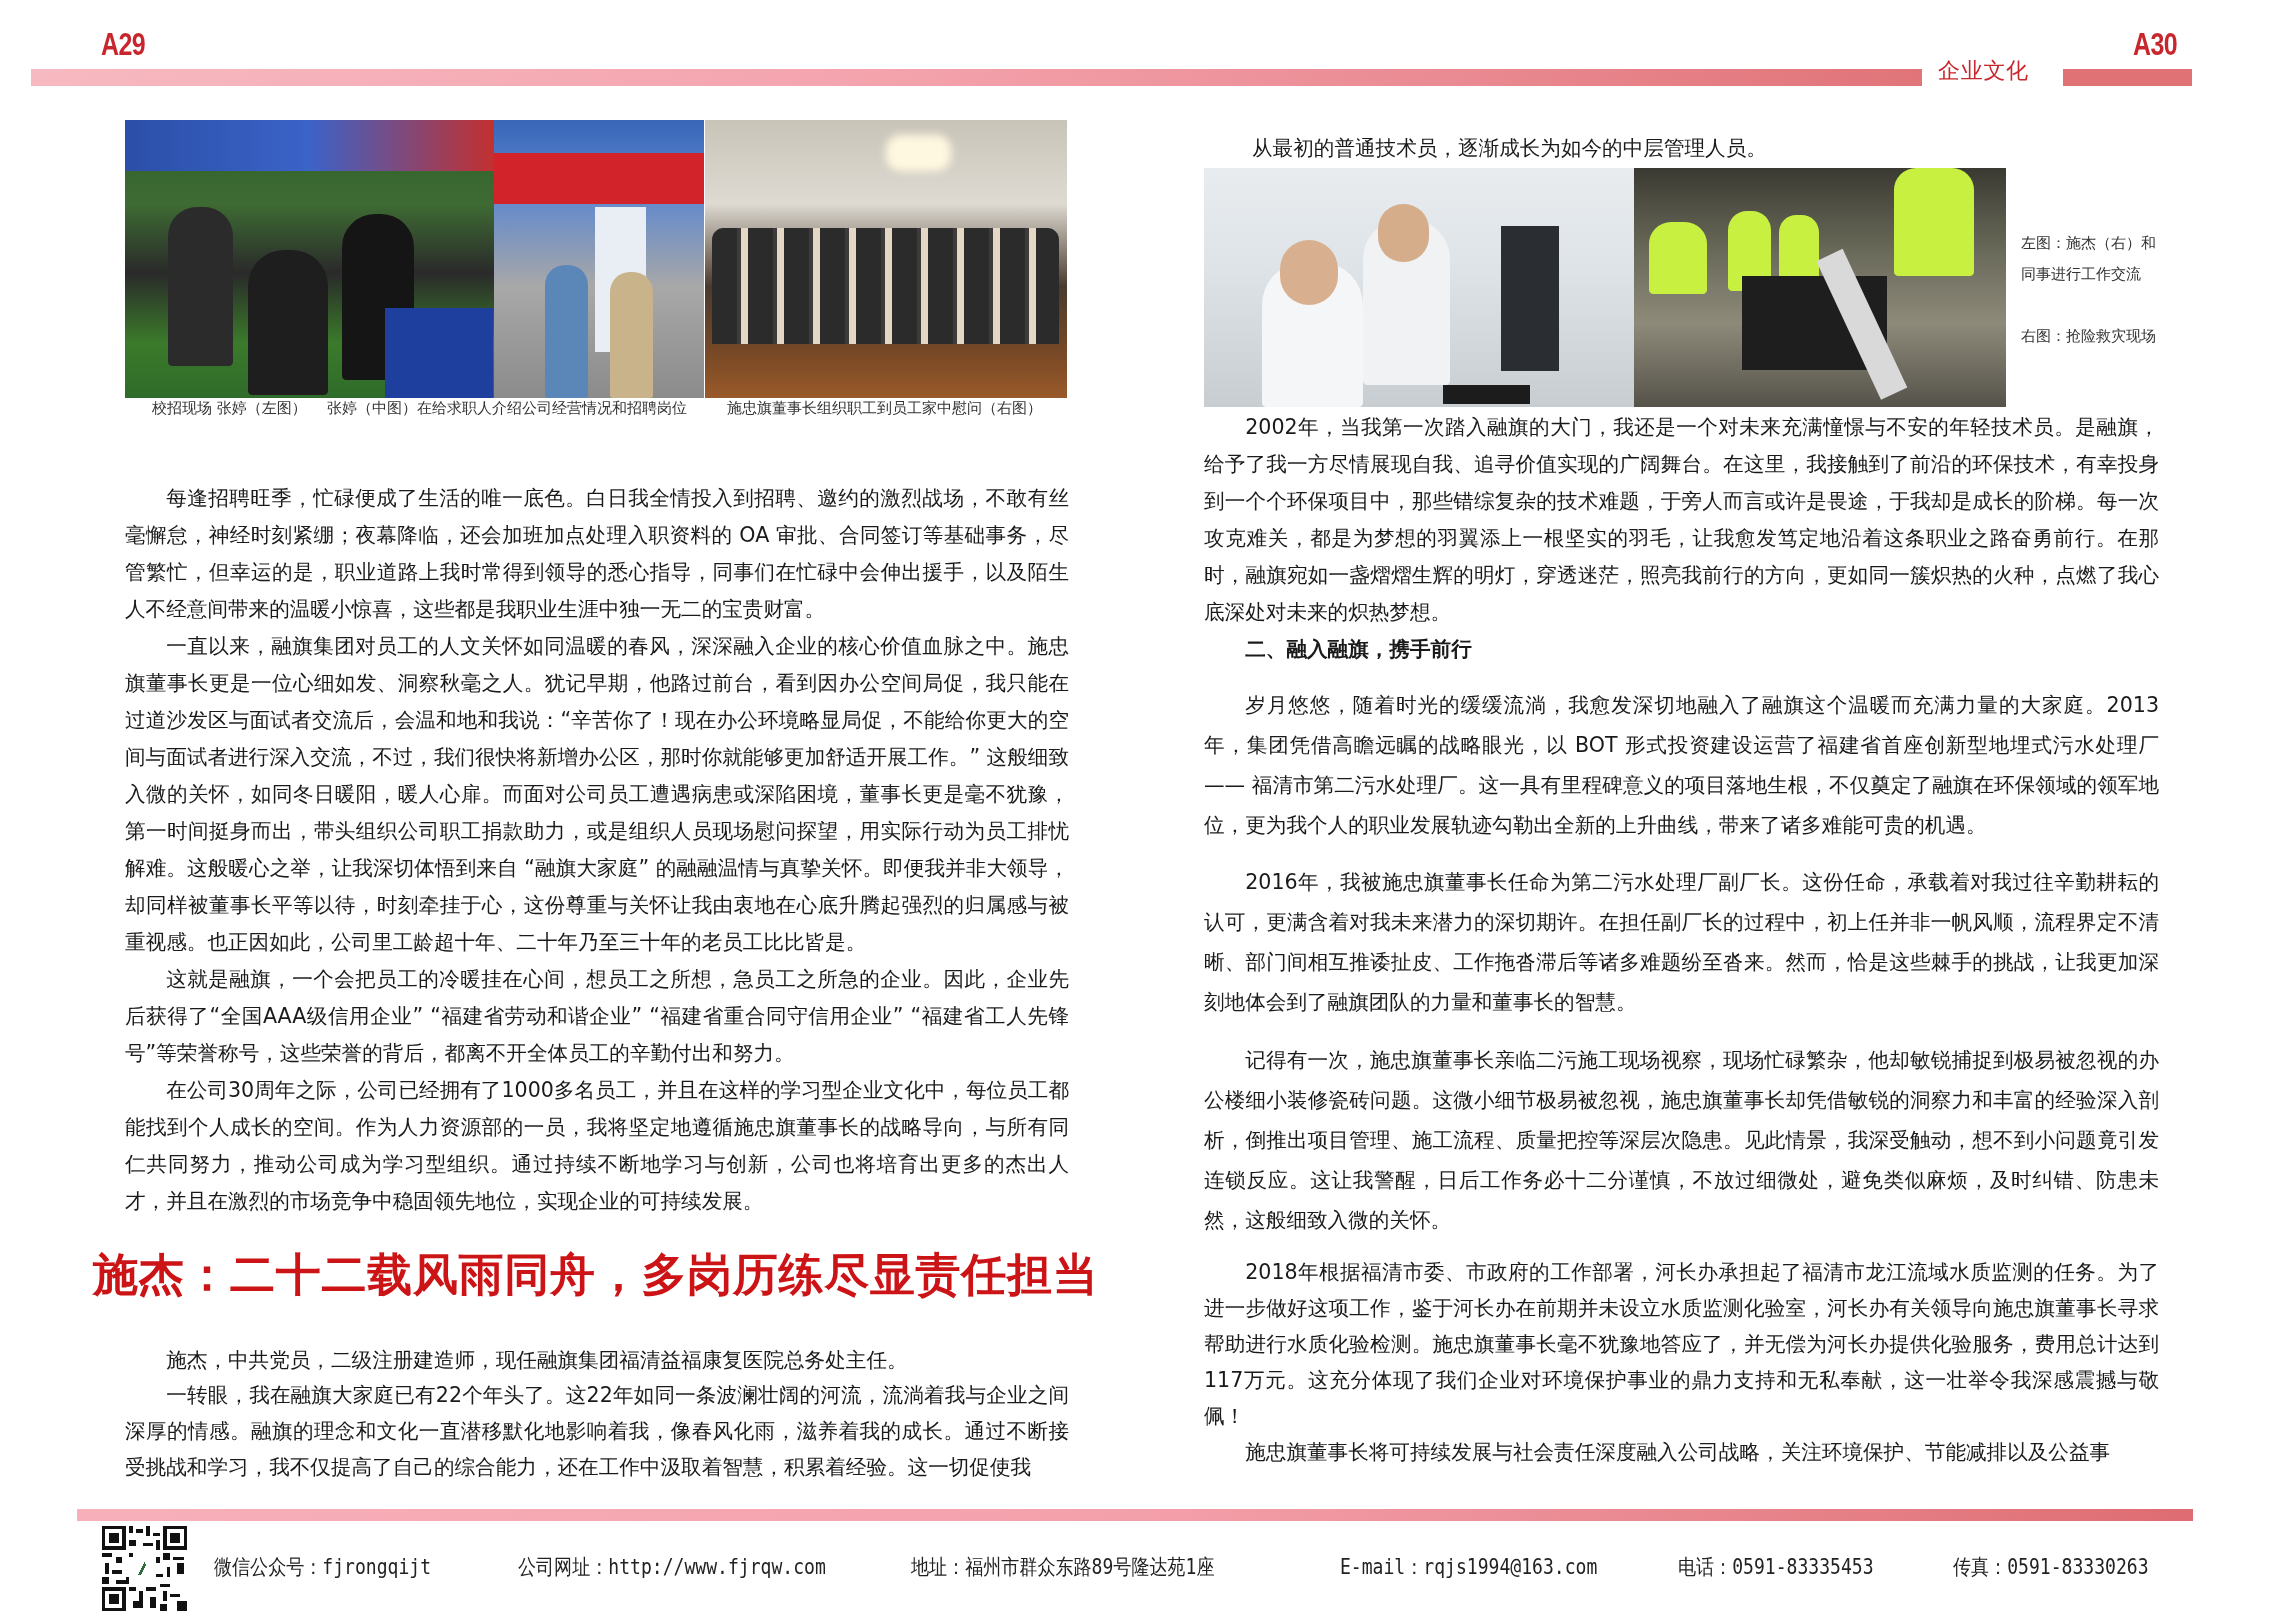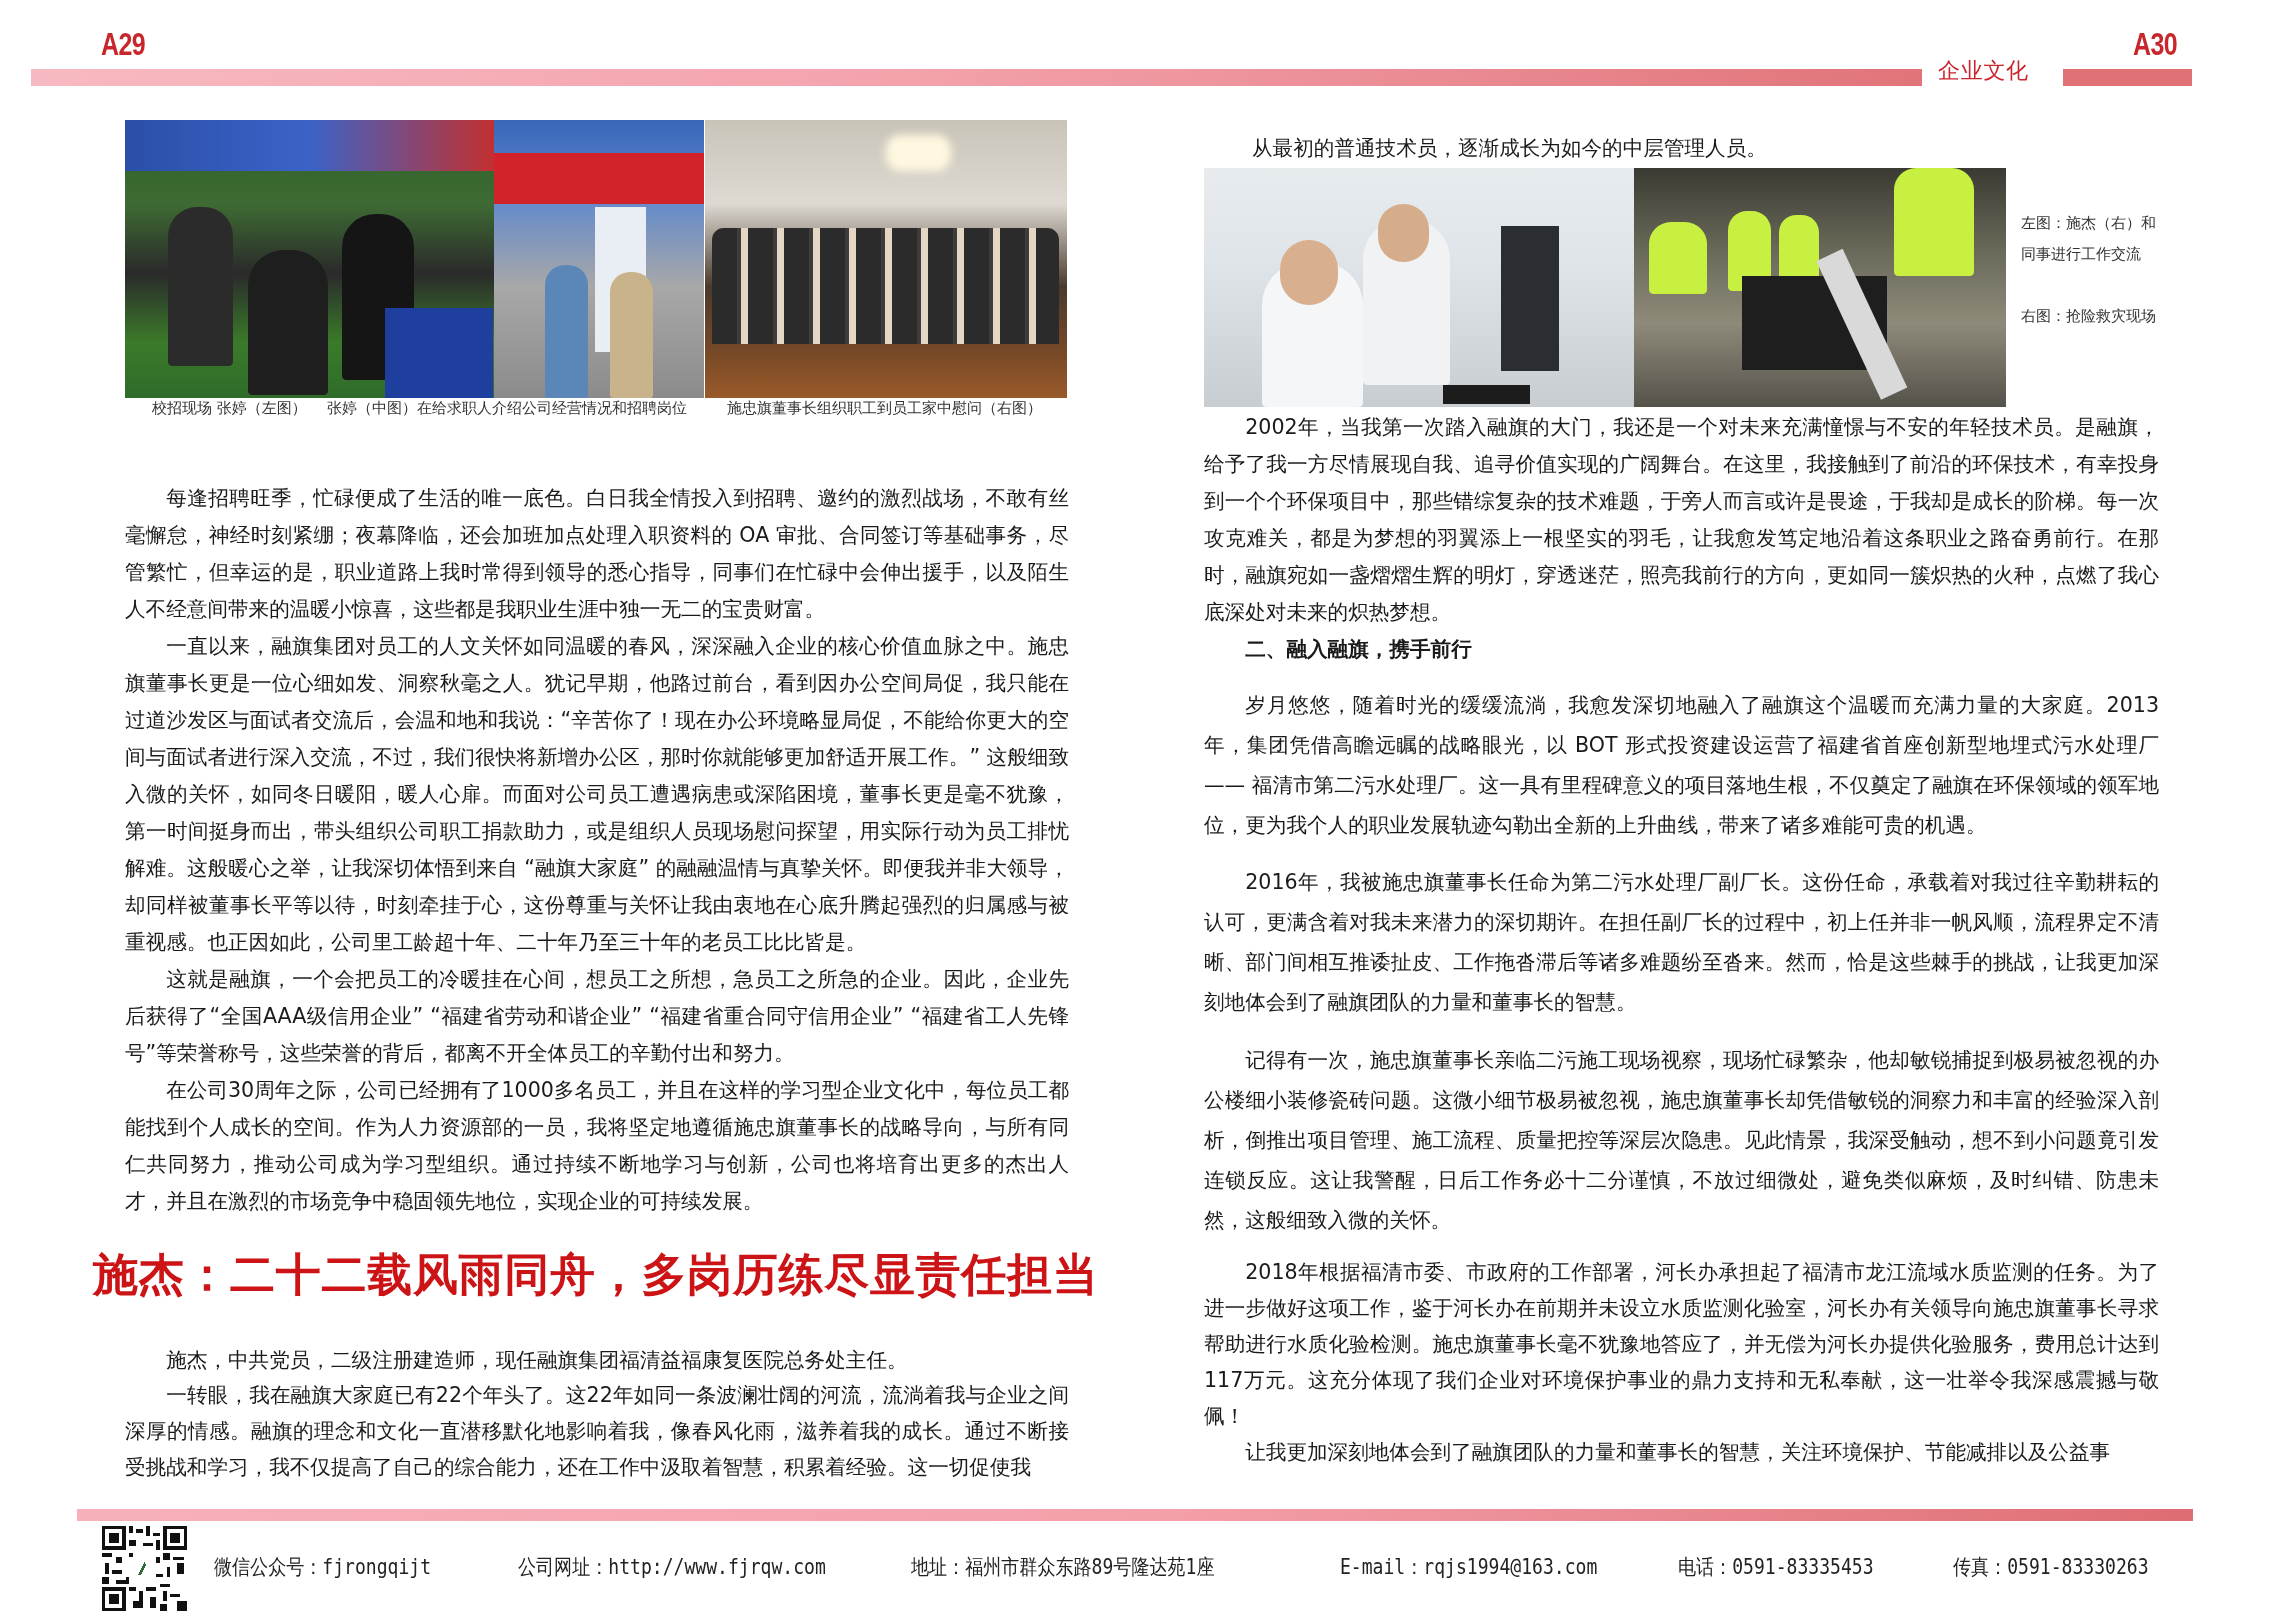--- a/index.html
+++ b/index.html
@@ -90,35 +90,35 @@
   <div style="position:absolute;left:239px;top:217px;width:87px;height:19px;background:#1c1c1c;"></div>
 </div>
 <div class="photo" style="left:1634px;top:168px;width:372px;height:239px;background:linear-gradient(180deg,#3a3a32 0%,#6a6a5a 35%,#8e8a7a 65%,#55524a 100%);">
   <div style="position:absolute;left:14.5px;top:54px;width:58px;height:72px;background:#c8f040;border-radius:22px 22px 4.3px 4.3px;"></div>
   <div style="position:absolute;left:94px;top:43px;width:43px;height:80px;background:#c8f040;border-radius:19px 19px 4.3px 4.3px;"></div>
   <div style="position:absolute;left:145px;top:47px;width:40px;height:76px;background:#c8f040;border-radius:17.4px 17.4px 4.3px 4.3px;"></div>
   <div style="position:absolute;left:260px;top:0px;width:80px;height:108px;background:#c8f040;border-radius:22px 22px 4.3px 4.3px;"></div>
   <div style="position:absolute;left:108px;top:108px;width:145px;height:94px;background:#1e1e1e;"></div>
   <div style="position:absolute;left:181px;top:87px;width:29px;height:153px;background:#d9d9d9;transform:rotate(-25deg);transform-origin:top;"></div>
 </div>
-<div class="abs side-cap" style="left:2021px;top:208px;">
+<div class="abs side-cap" style="left:2021px;top:228px;">
   <div>左图：施杰（右）和</div>
   <div>同事进行工作交流</div>
   <div style="height:31px;"></div>
   <div>右图：抢险救灾现场</div>
 </div>
 
 <div class="abs col-right" style="top:409px;">
   <p class="para">2002年，当我第一次踏入融旗的大门，我还是一个对未来充满憧憬与不安的年轻技术员。是融旗，给予了我一方尽情展现自我、追寻价值实现的广阔舞台。在这里，我接触到了前沿的环保技术，有幸投身到一个个环保项目中，那些错综复杂的技术难题，于旁人而言或许是畏途，于我却是成长的阶梯。每一次攻克难关，都是为梦想的羽翼添上一根坚实的羽毛，让我愈发笃定地沿着这条职业之路奋勇前行。在那时，融旗宛如一盏熠熠生辉的明灯，穿透迷茫，照亮我前行的方向，更如同一簇炽热的火种，点燃了我心底深处对未来的炽热梦想。</p>
   <p class="sub-head">二、融入融旗，携手前行</p>
   <p class="para" style="margin-top:18px;line-height:40px;">岁月悠悠，随着时光的缓缓流淌，我愈发深切地融入了融旗这个温暖而充满力量的大家庭。2013年，集团凭借高瞻远瞩的战略眼光，以 BOT 形式投资建设运营了福建省首座创新型地埋式污水处理厂—— 福清市第二污水处理厂。这一具有里程碑意义的项目落地生根，不仅奠定了融旗在环保领域的领军地位，更为我个人的职业发展轨迹勾勒出全新的上升曲线，带来了诸多难能可贵的机遇。</p>
   <p class="para" style="margin-top:17.4px;line-height:40px;">2016年，我被施忠旗董事长任命为第二污水处理厂副厂长。这份任命，承载着对我过往辛勤耕耘的认可，更满含着对我未来潜力的深切期许。在担任副厂长的过程中，初上任并非一帆风顺，流程界定不清晰、部门间相互推诿扯皮、工作拖沓滞后等诸多难题纷至沓来。然而，恰是这些棘手的挑战，让我更加深刻地体会到了融旗团队的力量和董事长的智慧。</p>
   <p class="para" style="margin-top:17.4px;line-height:40px;">记得有一次，施忠旗董事长亲临二污施工现场视察，现场忙碌繁杂，他却敏锐捕捉到极易被忽视的办公楼细小装修瓷砖问题。这微小细节极易被忽视，施忠旗董事长却凭借敏锐的洞察力和丰富的经验深入剖析，倒推出项目管理、施工流程、质量把控等深层次隐患。见此情景，我深受触动，想不到小问题竟引发连锁反应。这让我警醒，日后工作务必十二分谨慎，不放过细微处，避免类似麻烦，及时纠错、防患未然，这般细致入微的关怀。</p>
   <p class="para" style="margin-top:14.5px;line-height:36px;">2018年根据福清市委、市政府的工作部署，河长办承担起了福清市龙江流域水质监测的任务。为了进一步做好这项工作，鉴于河长办在前期并未设立水质监测化验室，河长办有关领导向施忠旗董事长寻求帮助进行水质化验检测。施忠旗董事长毫不犹豫地答应了，并无偿为河长办提供化验服务，费用总计达到117万元。这充分体现了我们企业对环境保护事业的鼎力支持和无私奉献，这一壮举令我深感震撼与敬佩！</p>
-  <p class="para" style="line-height:36px;">让我更加深刻地体会到了融旗团队的力量和董事长的智慧，关注环境保护、节能减排以及公益事</p>
+  <p class="para" style="line-height:36px;">施忠旗董事长将可持续发展与社会责任深度融入公司战略，关注环境保护、节能减排以及公益事</p>
 </div>
 
 <div class="abs bar-bottom"></div>
 <div class="abs qr">
   <svg width="87" height="85" viewBox="0 0 25 25" shape-rendering="crispEdges">
     <rect width="25" height="25" fill="#fff"></rect>
     <g fill="#111">
       <rect x="0" y="0" width="7" height="7"></rect>
         <rect x="1" y="1" width="5" height="5" fill="#fff"></rect>
         <rect x="2" y="2" width="3" height="3"></rect>

